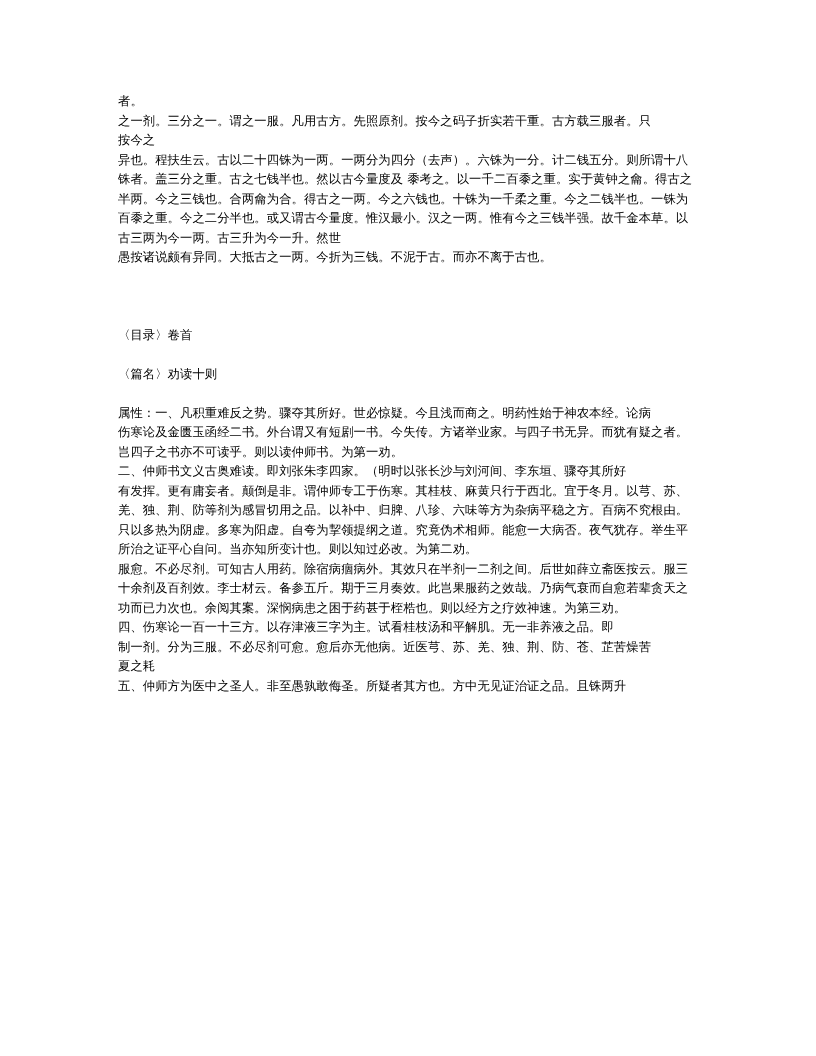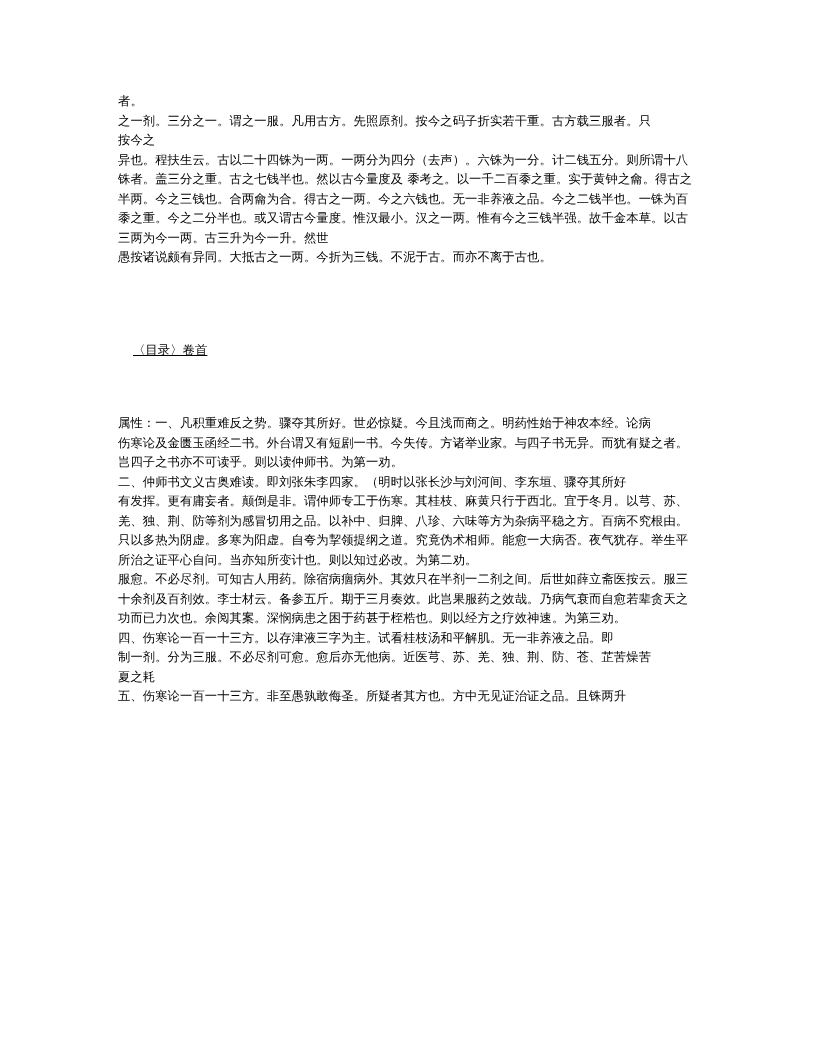--- a/index.html
+++ b/index.html
@@ -32,51 +32,51 @@
     white-space: pre-wrap;
     word-break: break-all;
   }
   .spacer-lg {
     height: 58px;
   }
   .spacer-md {
     height: 19.5px;
   }
   .section-tag {
-    margin: 15px;
+    margin: 0;
     padding: 0;
     white-space: pre-wrap;
-    text-decoration: underline;
   }
 </style>
 </head>
 <body>
 
 <div class="page">
   <div class="doc-body">
 
     <p class="para">者。</p>
     <p class="para">之一剂。三分之一。谓之一服。凡用古方。先照原剂。按今之码子折实若干重。古方载三服者。只</p>
     <p class="para">按今之</p>
-    <p class="para">异也。程扶生云。古以二十四铢为一两。一两分为四分（去声）。六铢为一分。计二钱五分。则所谓十八铢者。盖三分之重。古之七钱半也。然以古今量度及 黍考之。以一千二百黍之重。实于黄钟之龠。得古之半两。今之三钱也。合两龠为合。得古之一两。今之六钱也。无一非养液之品。今之二钱半也。一铢为百黍之重。今之二分半也。或又谓古今量度。惟汉最小。汉之一两。惟有今之三钱半强。故千金本草。以古三两为今一两。古三升为今一升。然世</p>
+    <p class="para">异也。程扶生云。古以二十四铢为一两。一两分为四分（去声）。六铢为一分。计二钱五分。则所谓十八铢者。盖三分之重。古之七钱半也。然以古今量度及 黍考之。以一千二百黍之重。实于黄钟之龠。得古之半两。今之三钱也。合两龠为合。得古之一两。今之六钱也。十铢为一千柔之重。今之二钱半也。一铢为百黍之重。今之二分半也。或又谓古今量度。惟汉最小。汉之一两。惟有今之三钱半强。故千金本草。以古三两为今一两。古三升为今一升。然世</p>
     <p class="para">愚按诸说颇有异同。大抵古之一两。今折为三钱。不泥于古。而亦不离于古也。</p>
 
     <div class="spacer-lg"></div>
 
     <p class="section-tag">〈目录〉卷首</p>
 
     <div class="spacer-md"></div>
 
+    <p class="section-tag">〈篇名〉劝读十则</p>
 
     <div class="spacer-md"></div>
 
     <p class="para">属性：一、凡积重难反之势。骤夺其所好。世必惊疑。今且浅而商之。明药性始于神农本经。论病</p>
     <p class="para">伤寒论及金匮玉函经二书。外台谓又有短剧一书。今失传。方诸举业家。与四子书无异。而犹有疑之者。岂四子之书亦不可读乎。则以读仲师书。为第一劝。</p>
     <p class="para">二、仲师书文义古奥难读。即刘张朱李四家。（明时以张长沙与刘河间、李东垣、骤夺其所好</p>
     <p class="para">有发挥。更有庸妄者。颠倒是非。谓仲师专工于伤寒。其桂枝、麻黄只行于西北。宜于冬月。以芎、苏、羌、独、荆、防等剂为感冒切用之品。以补中、归脾、八珍、六味等方为杂病平稳之方。百病不究根由。只以多热为阴虚。多寒为阳虚。自夸为挈领提纲之道。究竟伪术相师。能愈一大病否。夜气犹存。举生平所治之证平心自问。当亦知所变计也。则以知过必改。为第二劝。</p>
     <p class="para">服愈。不必尽剂。可知古人用药。除宿病痼病外。其效只在半剂一二剂之间。后世如薛立斋医按云。服三十余剂及百剂效。李士材云。备参五斤。期于三月奏效。此岂果服药之效哉。乃病气衰而自愈若辈贪天之功而已力次也。余阅其案。深悯病患之困于药甚于桎梏也。则以经方之疗效神速。为第三劝。</p>
     <p class="para">四、伤寒论一百一十三方。以存津液三字为主。试看桂枝汤和平解肌。无一非养液之品。即</p>
     <p class="para">制一剂。分为三服。不必尽剂可愈。愈后亦无他病。近医芎、苏、羌、独、荆、防、苍、芷苦燥苦</p>
     <p class="para">夏之耗</p>
-    <p class="para">五、伤寒论一百一十三方。非至愚孰敢侮圣。所疑者其方也。方中无见证治证之品。且铢两升</p>
+    <p class="para">五、仲师方为医中之圣人。非至愚孰敢侮圣。所疑者其方也。方中无见证治证之品。且铢两升</p>
 
   </div>
 </div>
 
 </body></html>

